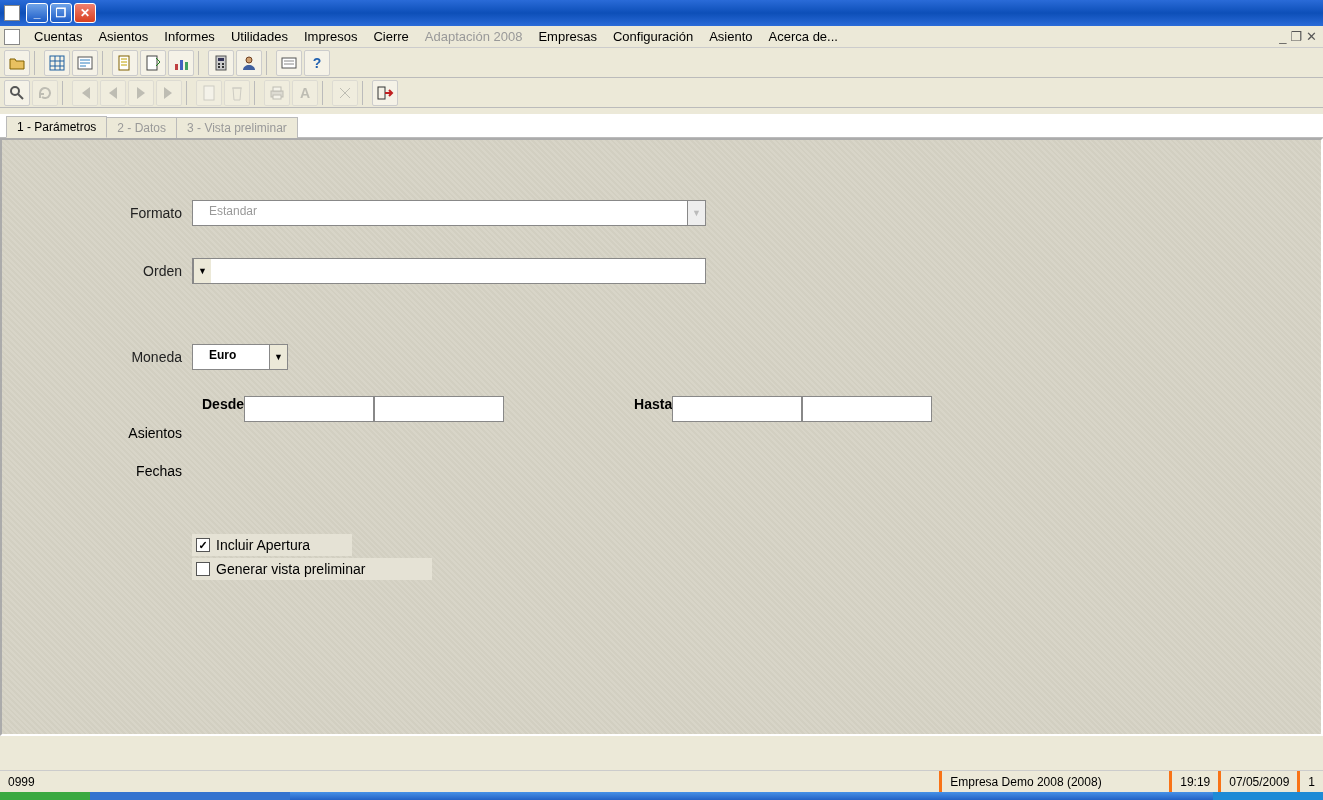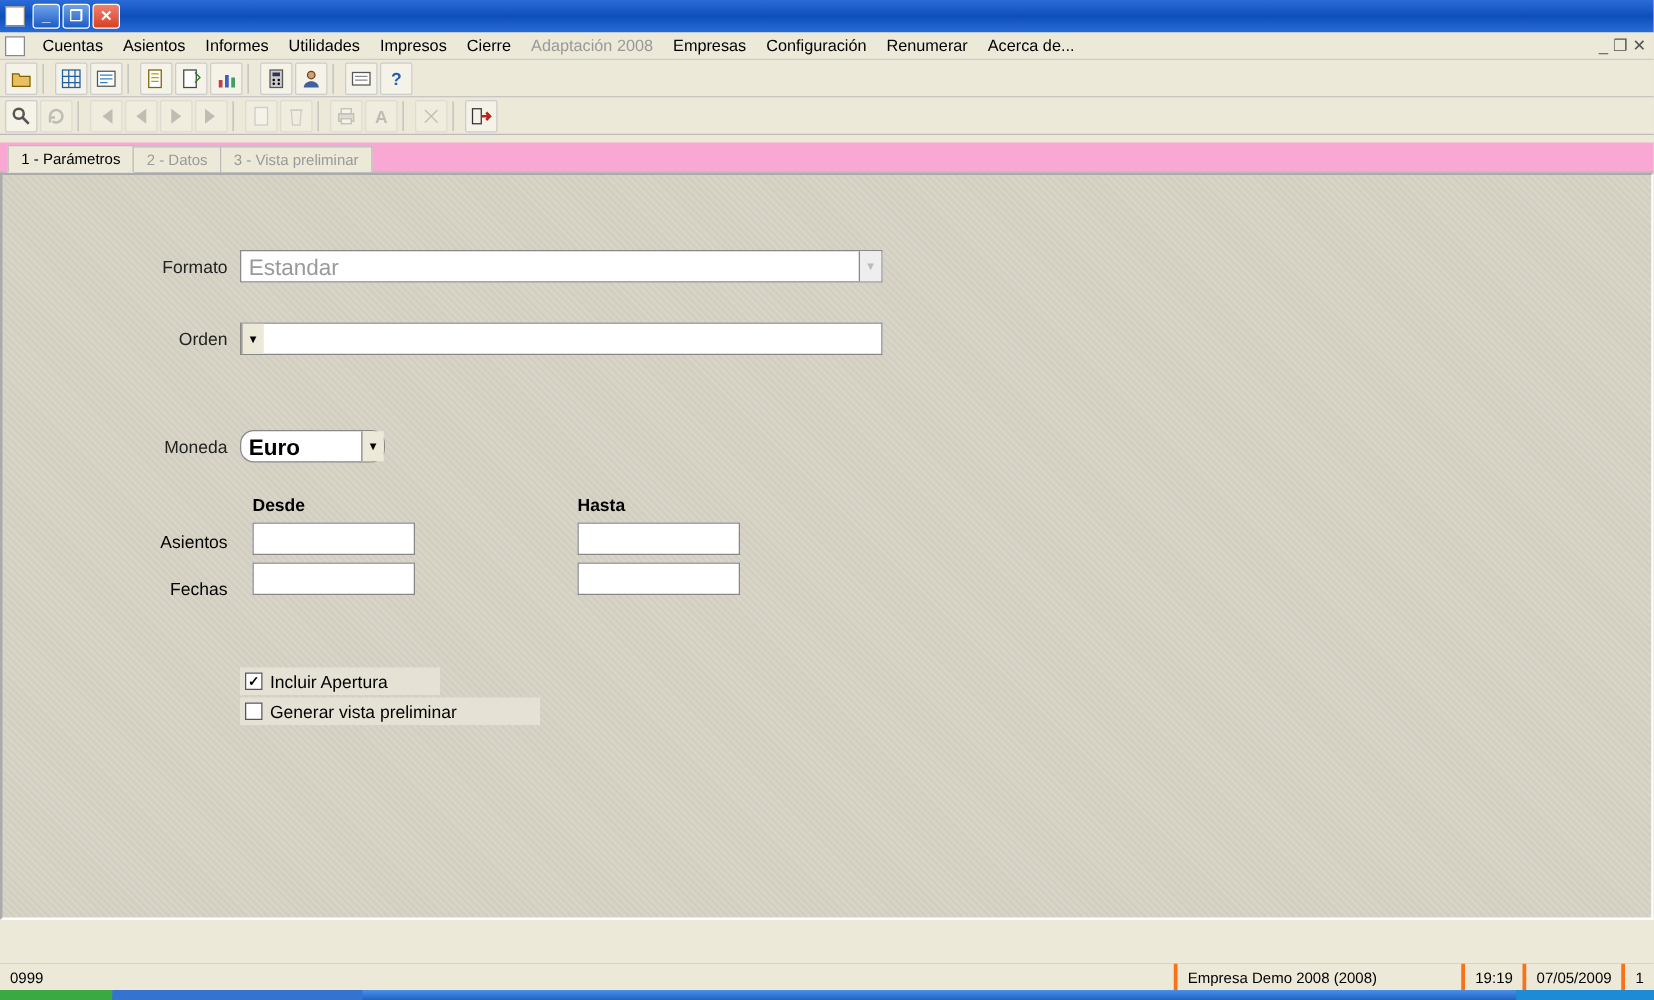--- a/index.html
+++ b/index.html
@@ -27,46 +27,46 @@
   .toolbar { height: 30px; background: #ece9d8; border-bottom: 1px solid #bbb; display: flex; align-items: center; padding: 2px 4px; gap: 2px; }
   .tb-btn { width: 26px; height: 26px; border: 1px solid #ccc; background: #f5f2e7; display: flex; align-items: center; justify-content: center; cursor: pointer; border-radius: 2px; }
   .tb-sep { width: 6px; height: 24px; border-left: 1px solid #bbb; margin: 0 2px; }
   .tb-svg { width: 18px; height: 18px; }
 
   
   .toolbar2 { height: 30px; background: #ece9d8; border-bottom: 1px solid #bbb; display: flex; align-items: center; padding: 2px 4px; gap: 2px; }
   .tb-btn.disabled { opacity: 0.45; cursor: default; }
 
   
-  .tabsrow { height: 24px; background: #f9a8d4; display: flex; align-items: flex-end; padding-left: 6px; border-bottom: 1px solid #bbb; margin-top: 6px; }
+  .tabsrow { height: 24px; background: #ffffff; display: flex; align-items: flex-end; padding-left: 6px; border-bottom: 1px solid #bbb; margin-top: 6px; }
   .tab { padding: 3px 10px; font-size: 12px; cursor: pointer; border: 1px solid #bbb; border-bottom: none; background: #ece9d8; margin-right: -1px; position: relative; top: 1px; }
   .tab.active { background: #ece9d8; border-bottom: 1px solid #ece9d8; z-index: 2; }
   .tab.disabled { color: #999; }
   
   
   .mainpanel { position: relative; height: 598px; border: 2px inset #fff; background: #d6d3c5; background-image: repeating-linear-gradient(45deg, rgba(255,255,255,.05) 0 2px, rgba(0,0,0,.02) 2px 4px); }
   
   .form-grid { position: absolute; top: 60px; left: 120px; }
   .row { display: flex; align-items: center; margin-bottom: 12px; }
   .lbl { width: 70px; text-align: right; padding-right: 10px; font-size: 14px; color: #222; }
   
   .combo { display: flex; border: 1px solid #888; background: #fff; height: 26px; }
   .combo.wide { width: 514px; }
-  .combo.mid { width: 116px; border-radius: 11px; }
-  .combo .val { flex: 1; padding: 3px 6px; font-size: 18px; }
+  .combo.mid { width: 96px; }
+  .combo .val { flex: 1; padding: 3px 16px; font-size: 12px; }
   .combo.disabled .val { color: #999; font-style: normal; }
   .combo .btn { width: 18px; background: #ece9d8; border-left: 1px solid #888; display: flex; align-items: center; justify-content: center; cursor: pointer; font-size: 9px; }
   .combo.disabled .btn { color: #bbb; background: #eee; }
   .combo .bold { font-weight: bold; }
 
   .range-hdr { font-weight: bold; font-size: 14px; margin-bottom: 6px; }
   .range-block { position: absolute; top: 256px; left: 120px; display: flex; }
   .range-labels { display: flex; flex-direction: column; align-items: flex-end; padding-top: 24px; gap: 12px; }
   .range-labels div { height: 26px; display: flex; align-items: center; padding-right: 10px; font-size: 14px; }
-  .range-col { display: flex; flex-direction: column; margin-right: 130px; }
+  .range-col { display: flex; flex-direction: row; margin-right: 130px; }
   .txt { border: 1px solid #888; background: #fff; width: 130px; height: 26px; margin-bottom: 6px; padding: 2px 4px; font-size: 14px; }
 
   .chk-block { position: absolute; top: 394px; left: 190px; display: flex; flex-direction: column; }
   .chk-row { display: flex; align-items: center; padding: 3px 4px; font-size: 14px; background: #e5e2d5; margin-bottom: 2px; }
   .chk-row.wide { width: 240px; }
   .chk-row.short { width: 160px; }
   .chk { width: 14px; height: 14px; border: 1px solid #555; background: #fff; margin-right: 6px; display: flex; align-items: center; justify-content: center; font-size: 11px; font-weight: bold; }
 
   
   .statusbar { position: fixed; bottom: 8px; left: 0; right: 0; height: 22px; background: #ece9d8; border-top: 1px solid #ccc; display: flex; align-items: center; font-size: 12px; }
@@ -94,21 +94,21 @@
   <div class="app-icon-sm"></div>
   <div class="menu-item">Cuentas</div>
   <div class="menu-item">Asientos</div>
   <div class="menu-item">Informes</div>
   <div class="menu-item">Utilidades</div>
   <div class="menu-item">Impresos</div>
   <div class="menu-item">Cierre</div>
   <div class="menu-item disabled">Adaptación 2008</div>
   <div class="menu-item">Empresas</div>
   <div class="menu-item">Configuración</div>
-  <div class="menu-item">Renumerar</div>
+  <div class="menu-item">Asiento</div>
   <div class="menu-item">Acerca de...</div>
   <div class="mdi-controls">
     <span class="mdi-btn">_</span>
     <span class="mdi-btn">❐</span>
     <span class="mdi-btn">✕</span>
   </div>
 </div>
 
 <div class="toolbar">
   <div class="tb-btn">

